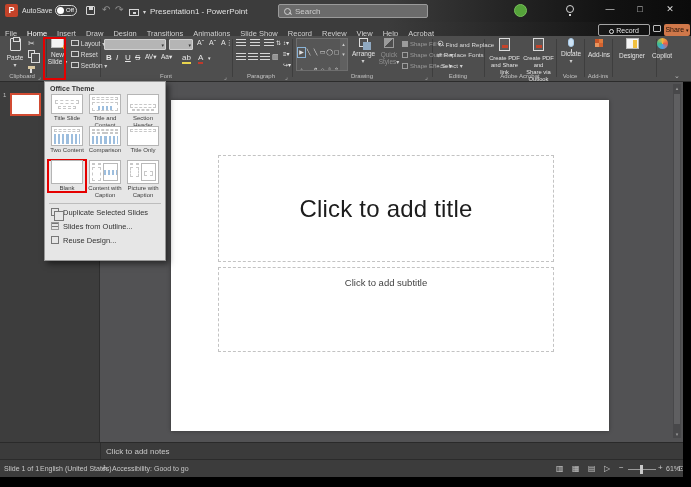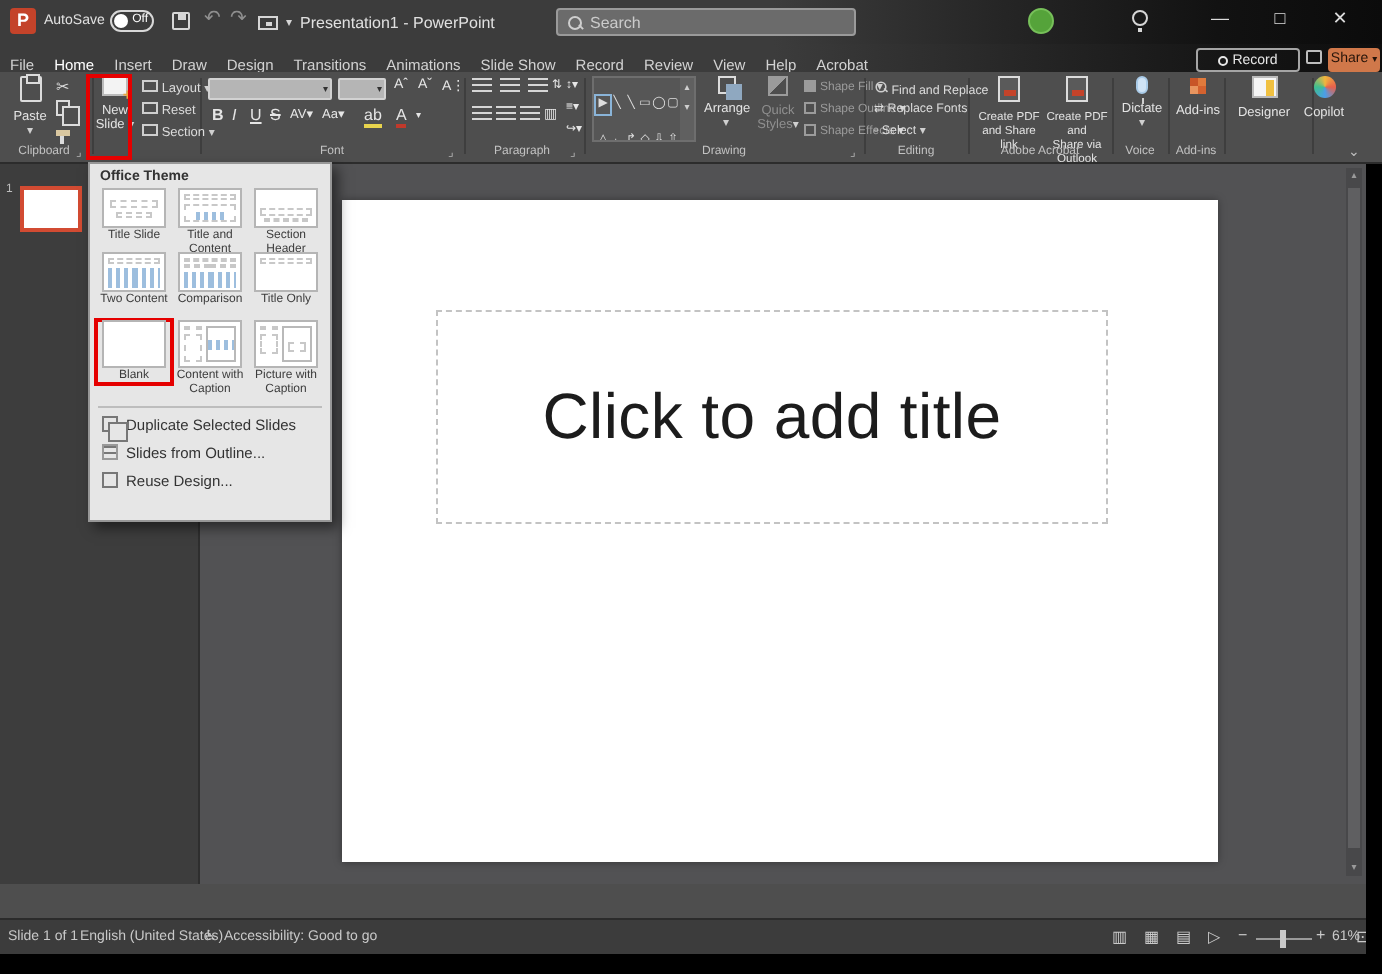--- a/index.html
+++ b/index.html
@@ -101,21 +101,21 @@
 
   
   .workspace { position:absolute; left:0; top:82px; width:683px; height:360px; background:#525254; }
   .thumb-panel { position:absolute; left:0; top:0; width:100px; height:360px; background:#3d3d3d; border-right:1px solid #2e2e2e; }
   .slide-num { position:absolute; left:3px; top:10px; font-size:6px; color:#bdbdbd; }
   .slide-thumb { position:absolute; left:10px; top:11px; width:31px; height:23px; background:#fff; border:2px solid #d24b32; }
   .slide-area { position:absolute; left:101px; top:0; width:582px; height:360px; }
   .slide { position:absolute; left:70px; top:18px; width:438px; height:331px; background:#fff; box-shadow:0 0 4px rgba(0,0,0,.35); }
   .ph { position:absolute; border:1px dashed #c3c3c3; }
   .ph-title { left:47px; top:55px; width:336px; height:107px; display:flex; align-items:center; justify-content:center; }
-  .ph-title span { font-size:32px; font-weight:300; color:#1c1c1c; letter-spacing:.2px; }
+  .ph-title span { font-size:24px; font-weight:300; color:#1c1c1c; letter-spacing:.2px; }
   .ph-sub { left:47px; top:167px; width:336px; height:85px; text-align:center; }
   .ph-sub span { display:inline-block; margin-top:9px; font-size:9.5px; color:#3f3f3f; }
   .vscroll { position:absolute; right:2px; top:2px; width:8px; height:354px; background:#48484a; }
   .vscroll .thm { position:absolute; left:1px; top:10px; width:6px; height:330px; background:#5f5f61; }
   .vscroll .ar { position:absolute; left:0; width:8px; font-size:5px; color:#9a9a9a; text-align:center; }
 
   
   .dropdown { position:absolute; left:44px; top:81px; width:122px; height:180px; background:#e6e6e6;
     border:1px solid #979797; box-shadow:3px 3px 6px rgba(0,0,0,.5); z-index:55; }
   .dd-header { font-size:7px; font-weight:bold; color:#333; padding:3px 5px 2px 5px; }
@@ -308,20 +308,23 @@
   <div class="workspace">
     <div class="thumb-panel">
       <span class="slide-num">1</span>
       <div class="slide-thumb"></div>
     </div>
     <div class="slide-area">
       <div class="slide">
         <div class="ph ph-title">
           <span>Click to add title</span>
         </div>
+        <div class="ph ph-sub">
+          <span>Click to add subtitle</span>
+        </div>
       </div>
       <div class="vscroll">
         <span class="ar" style="top:1px;">▴</span>
         <div class="thm"></div>
         <span class="ar" style="bottom:1px;">▾</span>
       </div>
     </div>
   </div>
 
   <div class="dropdown">
@@ -395,20 +398,24 @@
             </div>
         <div class="glbl">Picture with Caption</div>
       </div>
     </div>
     <div class="dd-sep" style="top:121px;"></div>
     <div class="dd-item" style="top:138px;"><span class="mi outl"></span><span>Slides from Outline...</span></div>
     <div class="dd-item" style="top:124px;"><span class="mi dup"></span><span>Duplicate Selected Slides</span></div>
     <div class="dd-item" style="top:152px;"><span class="mi"></span><span>Reuse Design...</span></div>
   </div>
 
+  <div class="notesbar">
+    <div class="divider"></div>
+    <span class="notes-text">Click to add notes</span>
+  </div>
 
   <div class="statusbar">
     <span class="st" style="left:4px;">Slide 1 of 1</span>
     <span class="st" style="left:40px;">English (United States)</span>
     <span class="sticon" style="left:102px;font-size:7px;">♿</span>
     <span class="st" style="left:112px;">Accessibility: Good to go</span>
     <span class="sticon" style="left:556px;">▥</span>
     <span class="sticon" style="left:572px;">▦</span>
     <span class="sticon" style="left:588px;">▤</span>
     <span class="sticon" style="left:604px;">▷</span>

